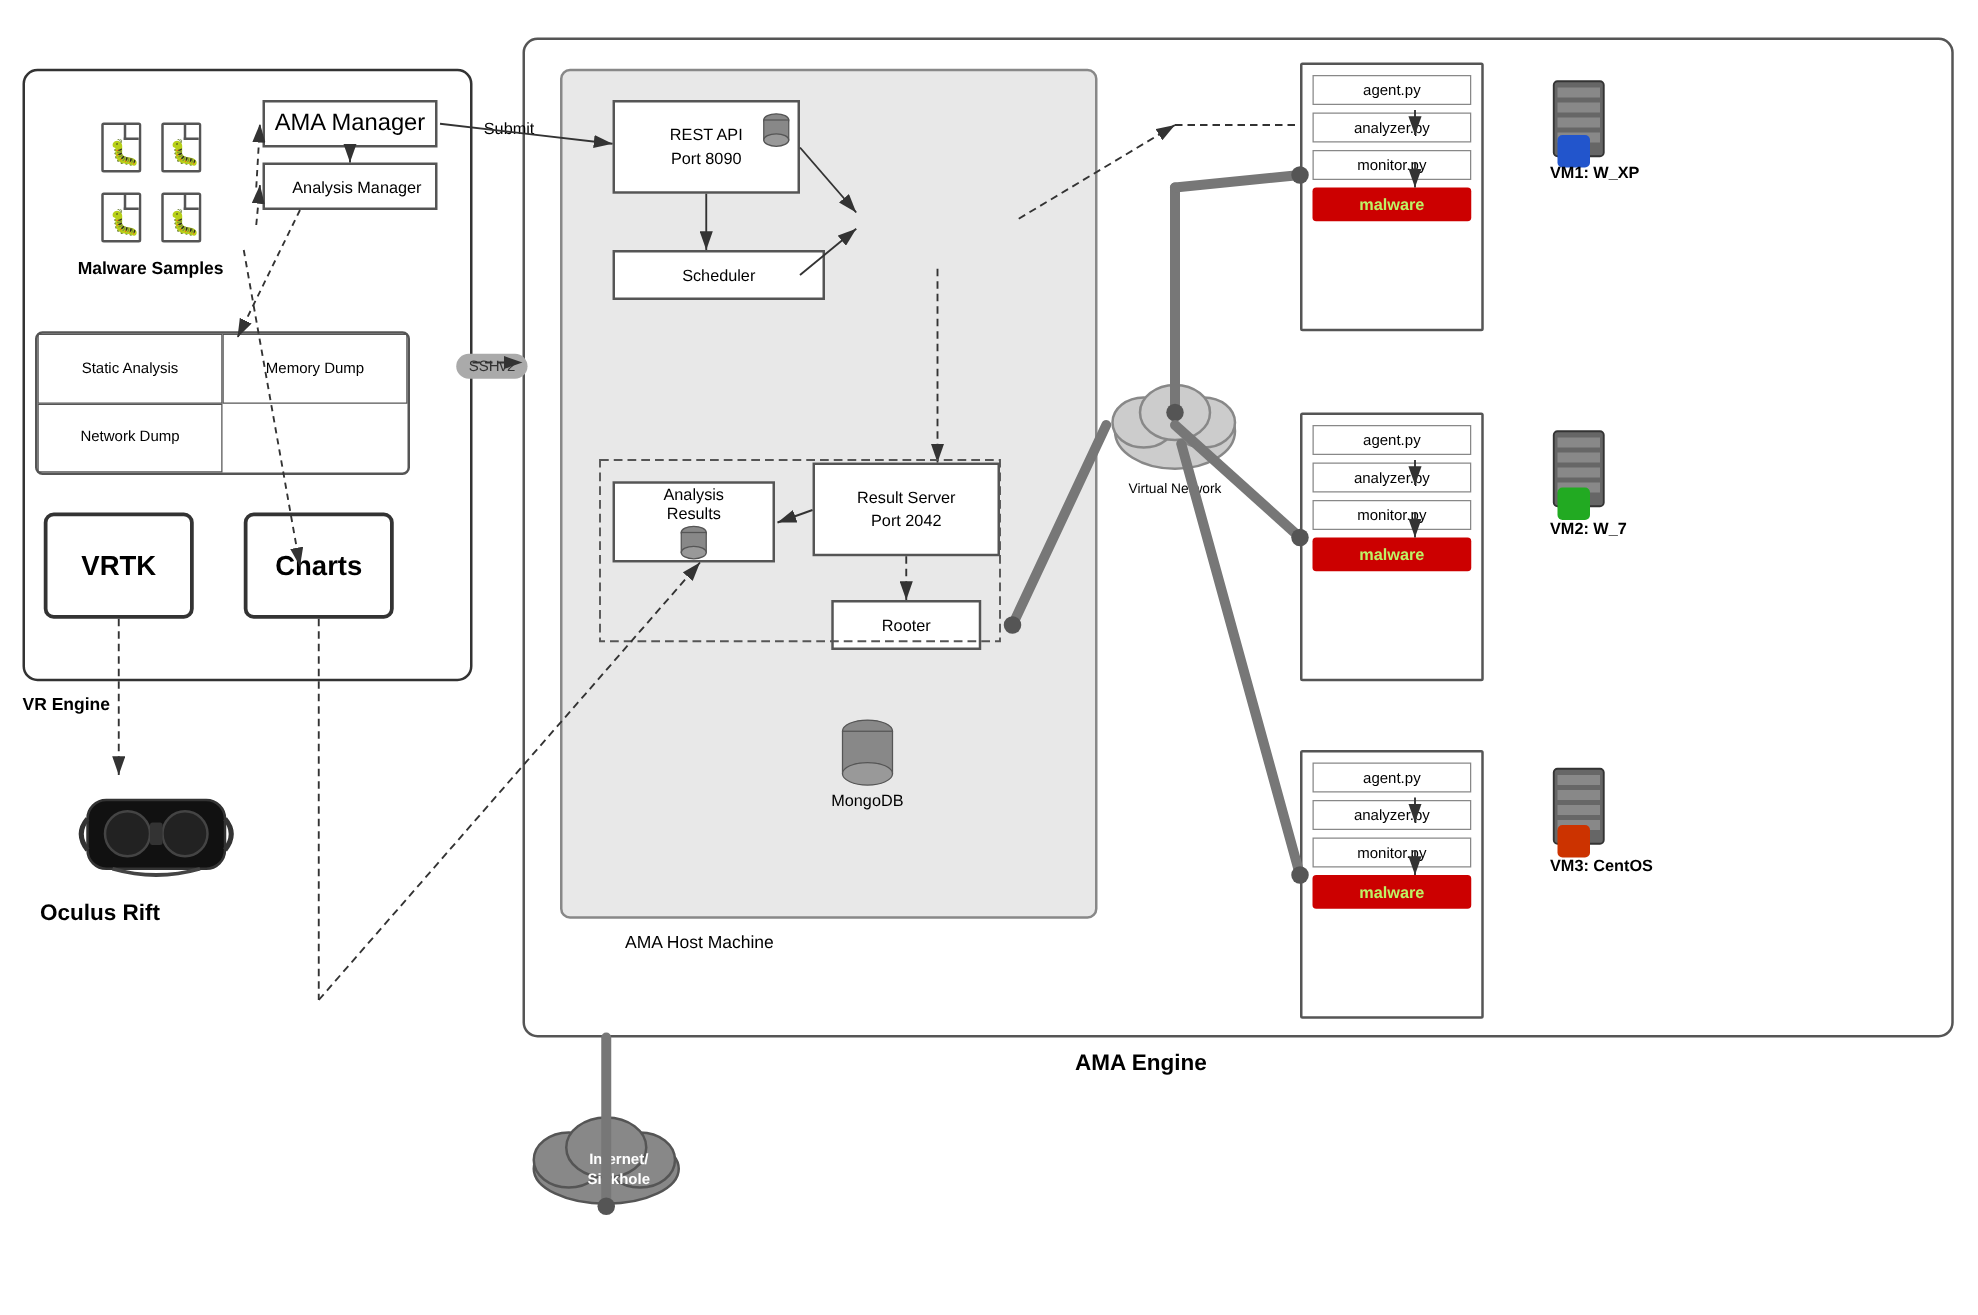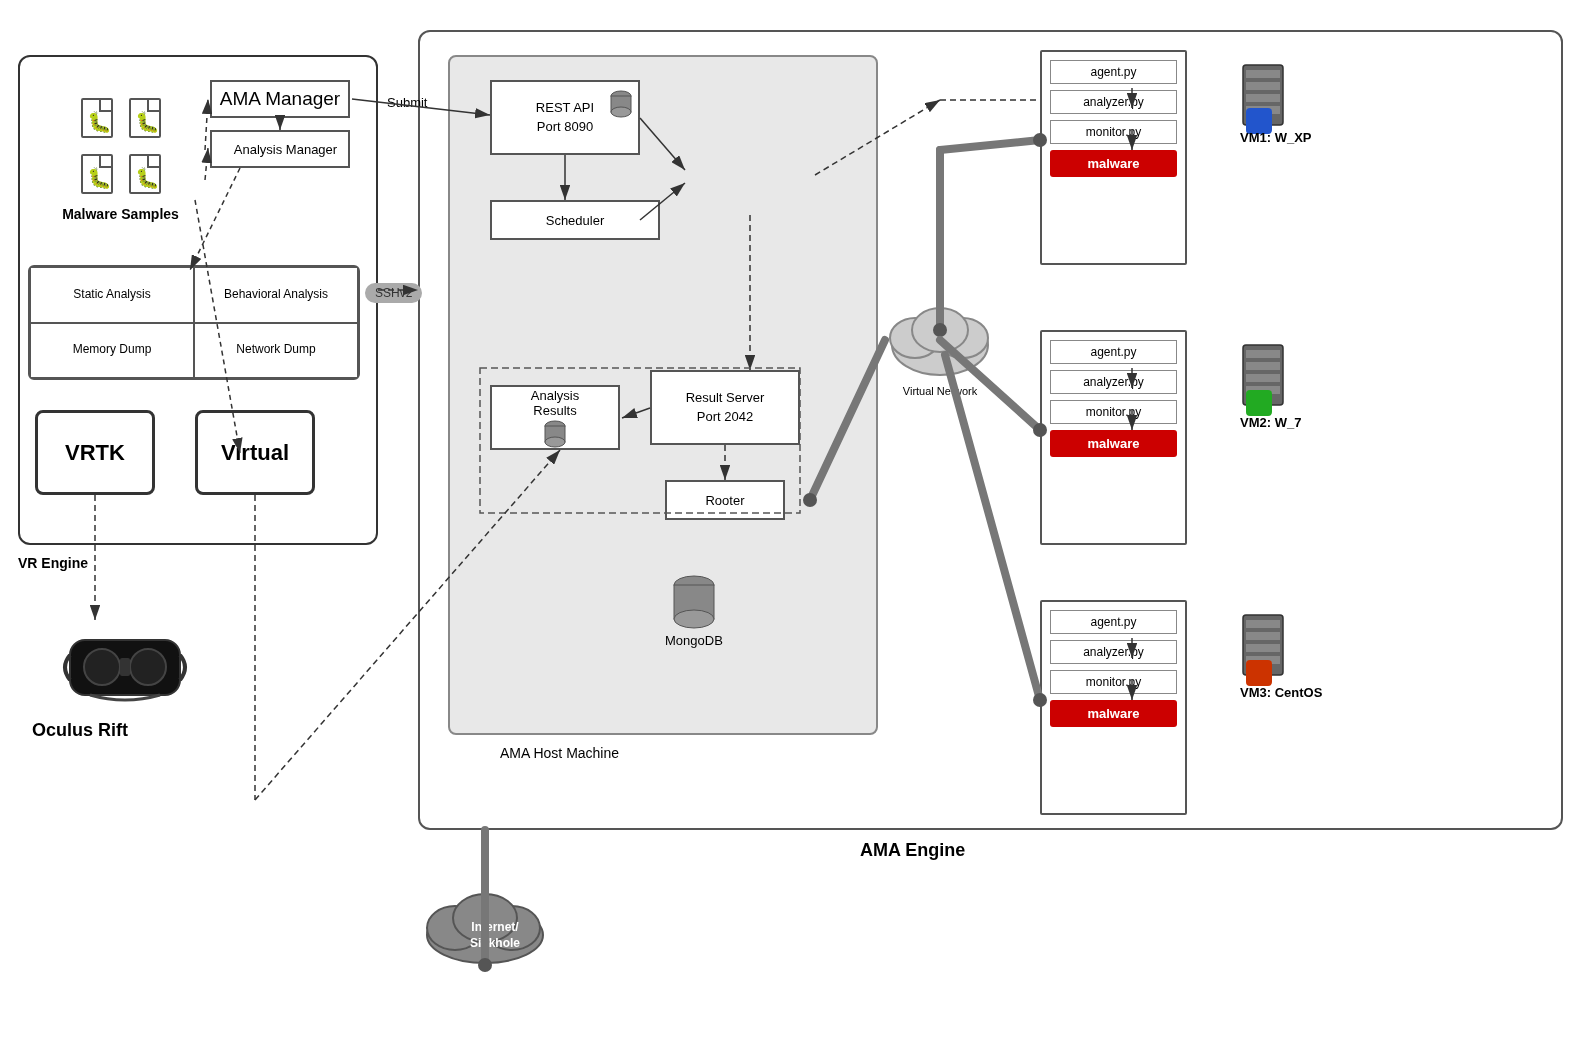--- a/index.html
+++ b/index.html
@@ -82,21 +82,21 @@
     .malware-samples-label {
       font-size: 14px;
       font-weight: bold;
       text-align: center;
     }
 
     
     .analysis-boxes {
       position: absolute;
       left: 28px; top: 265px;
-      width: 332px; height: 115px;
+      width: 300px; height: 115px;
       border: 2px solid #555;
       border-radius: 6px;
       display: grid;
       grid-template-columns: 1fr 1fr;
       grid-template-rows: 1fr 1fr;
       gap: 0;
     }
     .analysis-box {
       border: 1px solid #555;
       display: flex;
@@ -300,21 +300,21 @@
 
     .vm-inner-box {
       border: 1px solid #888;
       padding: 4px 8px;
       margin-bottom: 6px;
       font-size: 12px;
       text-align: center;
     }
     .vm-malware-btn {
       background: #cc0000;
-      color: #ffffff;
+      color: #bef264;
       padding: 6px;
       text-align: center;
       font-size: 13px;
       font-weight: bold;
       border-radius: 3px;
       margin-top: 0;
     }
     .vm-label {
       position: absolute;
       font-size: 13px;
@@ -462,36 +462,33 @@
 
   <div class="analysis-manager-box">
     <span>Analysis Manager</span>
   </div>
 
   <div class="analysis-boxes">
     <div class="analysis-box">
       <span>Static Analysis</span>
     </div>
     <div class="analysis-box">
-      <span>Behavioral Analysis</span>
-    </div>
-    <div class="analysis-box">
       <span>Memory Dump</span>
     </div>
     <div class="analysis-box">
       <span>Network Dump</span>
     </div>
   </div>
 
   <div class="vrtk-box">
     <span>VRTK</span>
   </div>
 
   <div class="charts-box">
-    <span>Virtual</span>
+    <span>Charts</span>
   </div>
 
   <div class="sshv2-label">SSHv2</div>
 
   <div class="submit-label">Submit</div>
 
   <div class="ama-host-box"></div>
   <div class="ama-host-label">AMA Host Machine</div>
 
   <div class="rest-api-box">

